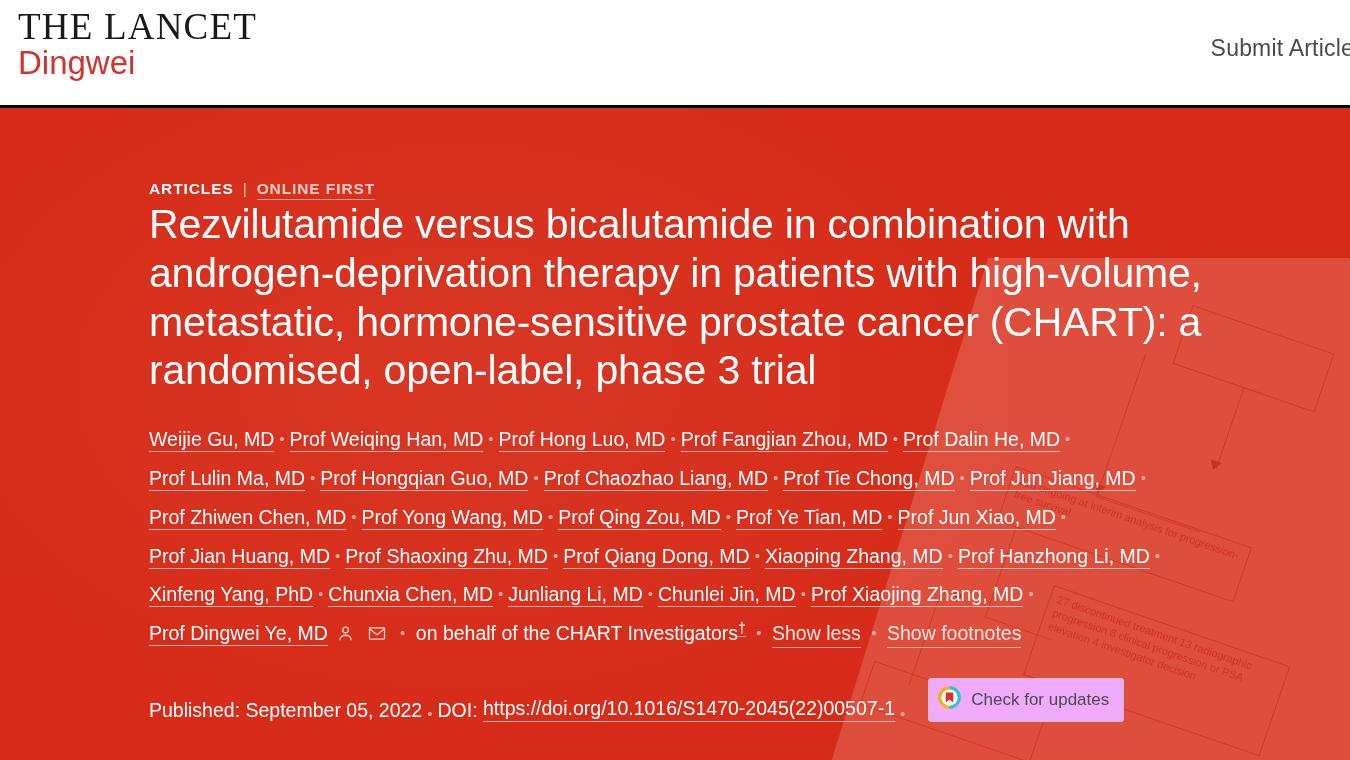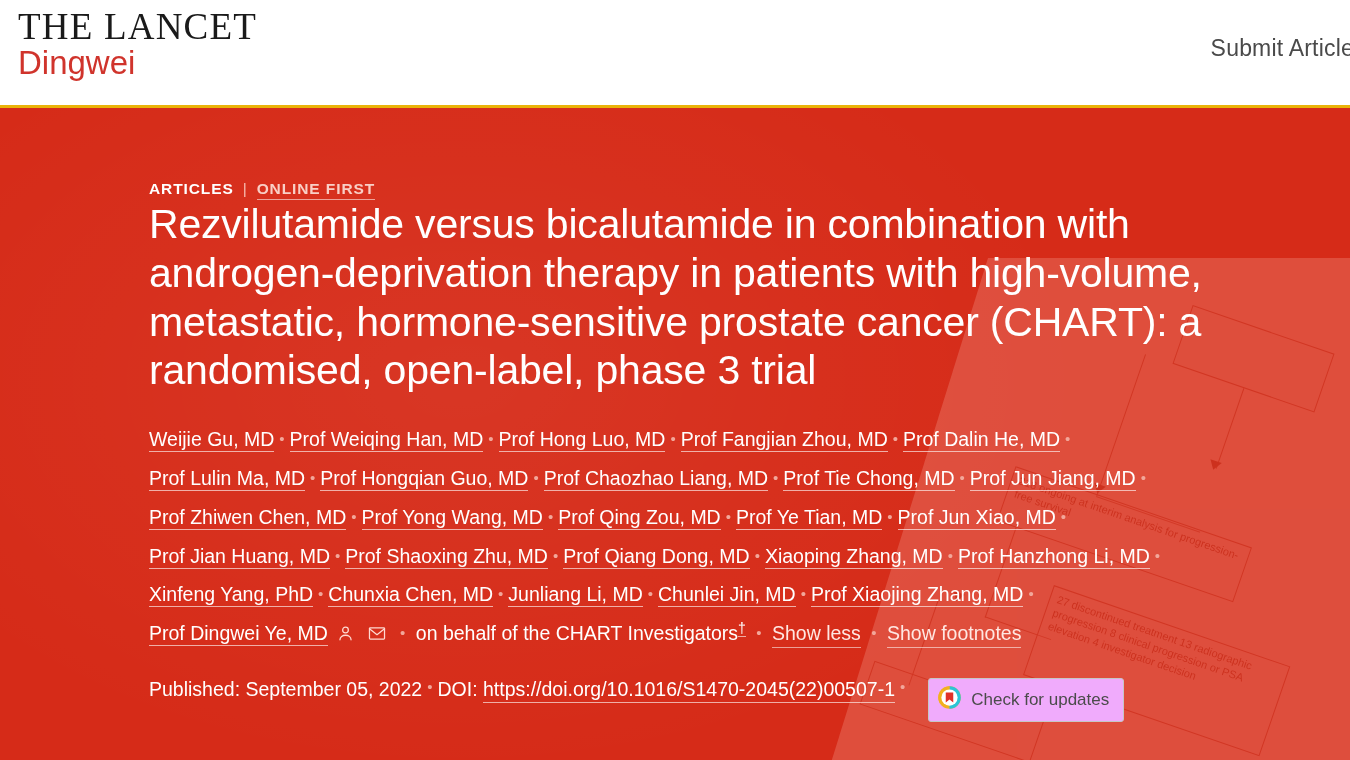--- a/index.html
+++ b/index.html
@@ -11,21 +11,21 @@
     background: #ffffff;
     font-family: "Liberation Sans", sans-serif;
   }
 
   
   .masthead {
     position: relative;
     width: 1350px;
     height: 108px;
     background: #ffffff;
-    border-bottom: 3px solid #eab308;
+    border-bottom: 3px solid #000000;
   }
   .brand {
     position: absolute;
     left: 18px;
     top: 8px;
   }
   .brand-the-lancet {
     font-family: "Liberation Serif", serif;
     font-size: 37px;
     letter-spacing: 1.2px;
@@ -200,21 +200,21 @@
     padding-bottom: 3px;
     white-space: nowrap;
     cursor: pointer;
   }
 
   .pubinfo {
     margin-top: 22px;
     font-size: 19.5px;
     color: #ffffff;
     display: flex;
-    align-items: flex-start;
+    align-items: flex-end;
     flex-wrap: nowrap;
     gap: 0;
   }
   .pub-label { white-space: nowrap; }
   .doi-link {
     color: #ffffff;
     border-bottom: 1px solid rgba(255,255,255,.62);
     padding-bottom: 1px;
     white-space: nowrap;
     cursor: pointer;

